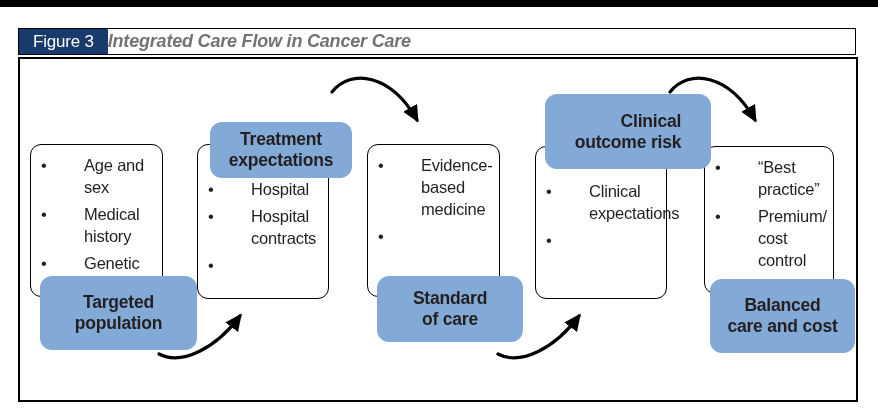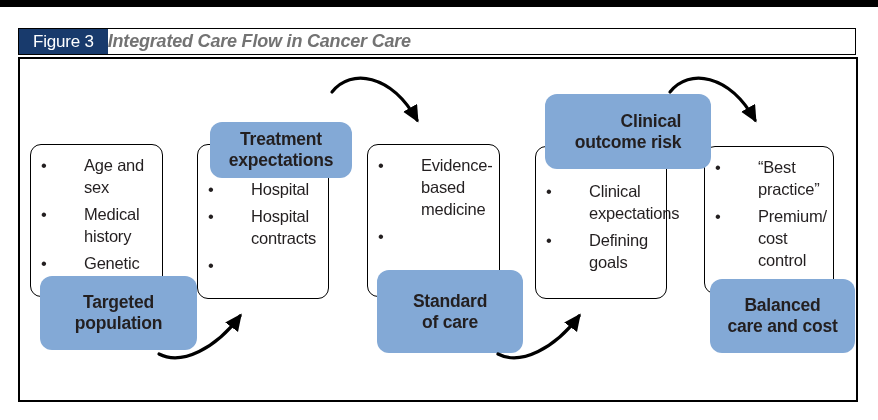--- a/index.html
+++ b/index.html
@@ -58,21 +58,21 @@
     font-size:16.5px;line-height:1.33;letter-spacing:-0.2px;
   }
   .dot{flex:none;width:15px;font-size:16.5px;}
   .bullet-text{white-space:pre-line;margin-left:28px;}
   
   .g1w{left:10px;top:85px;width:133px;height:153px;}
   .g1b{left:20px;top:217px;width:157px;height:74px;}
   .g2b{left:190px;top:35px;width:142px;height:56px;margin-top:28px;}
   .g2w{left:177px;top:85px;width:132px;height:155px;}
   .g3w{left:347px;top:85px;width:133px;height:153px;}
-  .g3b{left:357px;top:211px;width:146px;height:83px;}
+  .g3b{left:357px;top:217px;width:146px;height:66px;}
   .g4b{left:525px;top:35px;width:166px;height:75px;text-align:right;}
   .g4w{left:515px;top:87px;width:132px;height:153px;}
   .g5w{left:684px;top:87px;width:130px;height:148px;}
   .g5b{left:690px;top:220px;width:145px;height:74px;}
   .arrow-layer{
     position:absolute;left:0;top:0;width:840px;height:345px;
     pointer-events:none;z-index:3;
   }
 </style>
 </head>
@@ -156,22 +156,20 @@
   <div class="group">
     <div class="white-box g4w">
       <div class="bullets shifted">
         <div class="bullet">
           <span class="dot">•</span>
           <span class="bullet-text">Clinical
 expectations</span>
         </div>
         <div class="bullet">
           <span class="dot">•</span>
-          <span class="bullet-text">Defining
-goals</span>
         </div>
       </div>
     </div>
     <div class="blue-label g4b">Clinical
 outcome risk</div>
   </div>
 
   
   <div class="group">
     <div class="white-box g5w">

